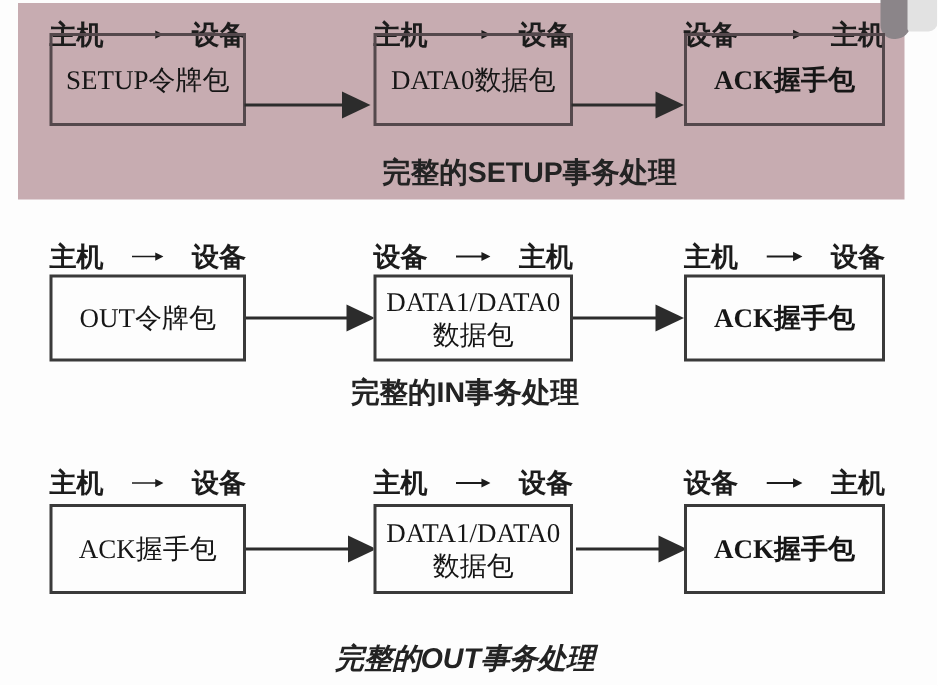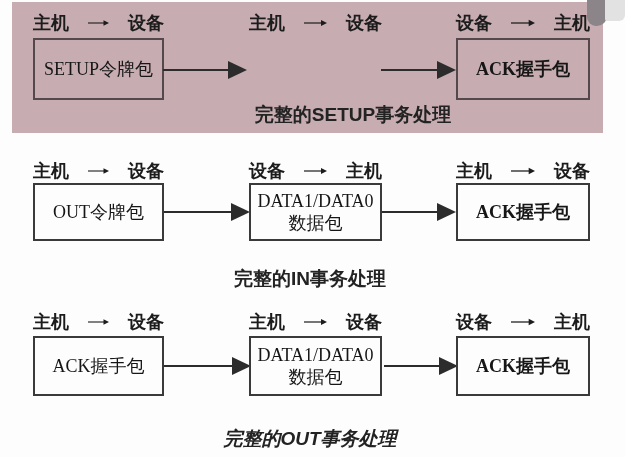--- a/index.html
+++ b/index.html
@@ -27,35 +27,35 @@
   .larr{display:block;}
 
   
   .box{
     position:absolute;box-sizing:border-box;border:2px solid #3a3a3a;background:#fdfdfd;
     display:flex;align-items:center;justify-content:center;text-align:center;
     font-family:"Liberation Serif","DejaVu Serif",serif;font-size:18px;color:#161616;
     line-height:1.25;white-space:pre-line;
   }
   .box.hl{background:transparent;border-color:#54484c;}
-  .br1{top:38px;height:62px;text-align:right;} .br2{top:183px;height:58px;} .br3{top:336px;height:60px;}
+  .br1{top:22px;height:62px;text-align:right;} .br2{top:183px;height:58px;} .br3{top:336px;height:60px;}
 
   
   .shaft{position:absolute;height:2px;background:#2c2c2c;}
   .head{position:absolute;width:0;height:0;border-top:9px solid transparent;border-bottom:9px solid transparent;border-left:19px solid #2c2c2c;}
   .s11{left:163px;top:69px;width:66px;}  .h11{left:228px;top:61px;}
   .s12{left:381px;top:69px;width:57px;}  .h12{left:437px;top:61px;}
   .s21{left:164px;top:211px;width:68px;} .h21{left:231px;top:203px;}
   .s22{left:382px;top:211px;width:56px;} .h22{left:437px;top:203px;}
   .s31{left:164px;top:365px;width:69px;} .h31{left:232px;top:357px;}
   .s32{left:384px;top:365px;width:56px;} .h32{left:439px;top:357px;}
 
   
   .cap{position:absolute;left:0;width:620px;text-align:center;font-weight:700;font-size:19px;color:#232323;white-space:nowrap;}
-  .cap1{top:102px;padding-left:43px;} .cap2{top:266px;} .cap3{top:426px;font-style:italic;}
+  .cap1{top:102px;padding-left:43px;} .cap2{top:249px;} .cap3{top:426px;font-style:italic;}
 </style>
 </head>
 <body>
 
 <div class="stage">
 
   <div class="band"></div>
   <div class="corner-dark"></div>
   <div class="corner-light"></div>
 
@@ -80,20 +80,21 @@
     <svg class="larr" width="42" height="12" viewBox="0 0 42 12">
         <line x1="0" y1="6" x2="33" y2="6" stroke="#1c1c1c" stroke-width="2.2"></line>
         <polygon points="31,0.5 42,6 31,11.5" fill="#1c1c1c"></polygon>
       </svg>
     <span>主机</span>
   </div>
 
   <div class="box hl c1 br1">SETUP令牌包</div>
   <div class="shaft s11"></div>
   <div class="head h11"></div>
+  <div class="box hl c2 br1">DATA0数据包</div>
   <div class="shaft s12"></div>
   <div class="head h12"></div>
   <div class="box hl c3 br1">ACK握手包</div>
 
   <div class="cap cap1">完整的SETUP事务处理</div>
 
   <div class="label c1 lr2">
     <span>主机</span>
     <svg class="larr" width="42" height="12" viewBox="0 0 42 12">
         <line x1="0" y1="6" x2="33" y2="6" stroke="#1c1c1c" stroke-width="2.2"></line>

